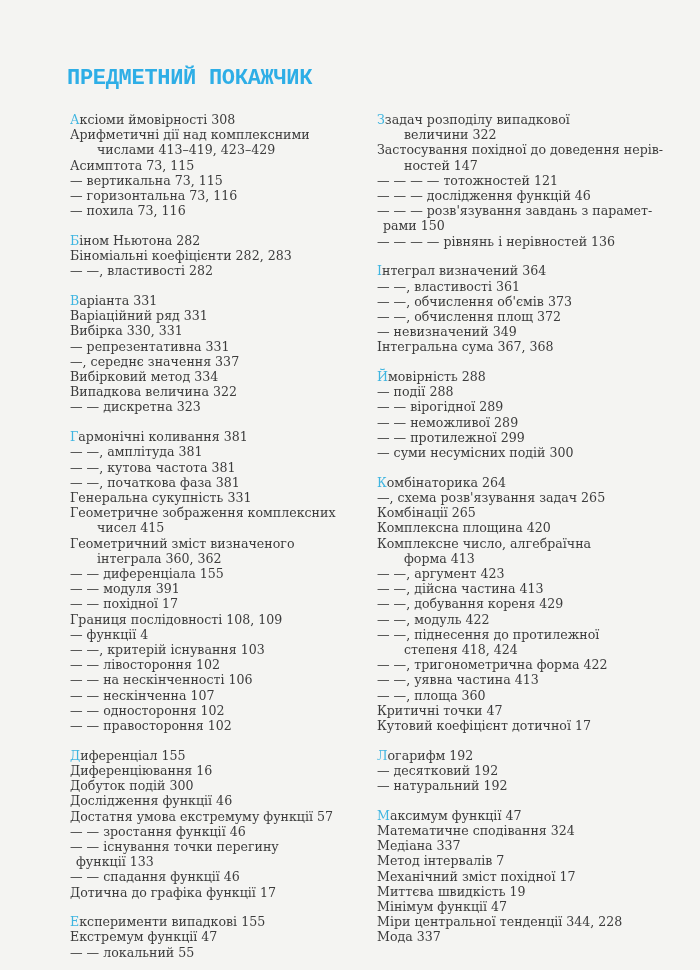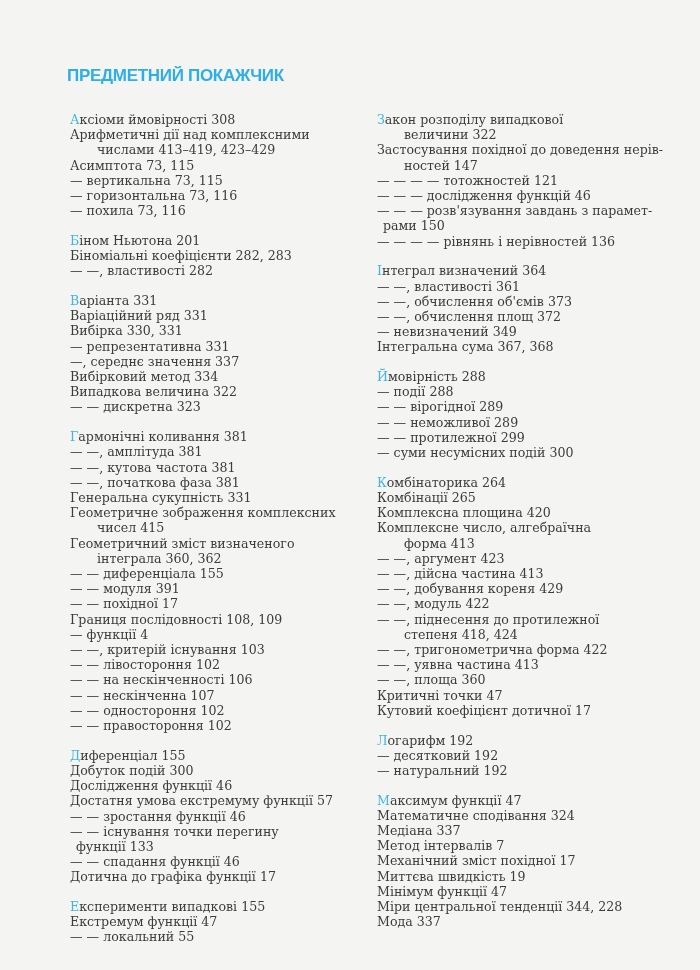--- a/index.html
+++ b/index.html
@@ -6,22 +6,22 @@
     body {
       width: 700px; height: 970px; overflow: hidden;
       background: #f4f4f2;
       font-family: "DejaVu Serif", "Liberation Serif", serif;
       color: #3a3a3a;
       position: relative;
     }
     .page { position: absolute; left: 0; top: 0; width: 700px; height: 970px; }
     .title {
       position: absolute; left: 67px; top: 66px;
-      font-family: Liberation Sans, sans-serif;
-      font-weight: bold; font-size: 17px; letter-spacing: -0.3px;
+      font-family: Liberation Mono, monospace;
+      font-weight: bold; font-size: 22px; letter-spacing: -0.3px;
       color: #2eaee6;
     }
     .col { position: absolute; top: 104px; margin-top: 8px; }
     .col.left { left: 70px; width: 300px; }
     .col.right { left: 377px; width: 300px; }
     .group { margin-bottom: 14.5px; }
     .entry {
       font-size: 12.6px; line-height: 15.2px;
       white-space: nowrap; color: #3c3c3c;
     }
@@ -37,21 +37,21 @@
   <div class="col left" id="col-left">
       <div class="group">
         <div class="entry"><span class="initial">А</span><span>ксіоми ймовірності 308</span></div>
         <div class="entry"><span>Арифметичні дії над комплексними</span><span class="cont">числами 413–419, 423–429</span></div>
         <div class="entry"><span>Асимптота 73, 115</span></div>
         <div class="entry"><span>— вертикальна 73, 115</span></div>
         <div class="entry"><span>— горизонтальна 73, 116</span></div>
         <div class="entry"><span>— похила 73, 116</span></div>
       </div>
       <div class="group">
-        <div class="entry"><span class="initial">Б</span><span>іном Ньютона 201</span></div>
+        <div class="entry"><span class="initial">Б</span><span>іном Ньютона 282</span></div>
         <div class="entry"><span>Біноміальні коефіцієнти 282, 283</span></div>
         <div class="entry"><span>— —, властивості 282</span></div>
       </div>
       <div class="group">
         <div class="entry"><span class="initial">В</span><span>аріанта 331</span></div>
         <div class="entry"><span>Варіаційний ряд 331</span></div>
         <div class="entry"><span>Вибірка 330, 331</span></div>
         <div class="entry"><span>— репрезентативна 331</span></div>
         <div class="entry"><span>—, середнє значення 337</span></div>
         <div class="entry"><span>Вибірковий метод 334</span></div>
@@ -73,37 +73,38 @@
         <div class="entry"><span>— функції 4</span></div>
         <div class="entry"><span>— —, критерій існування 103</span></div>
         <div class="entry"><span>— — лівостороння 102</span></div>
         <div class="entry"><span>— — на нескінченності 106</span></div>
         <div class="entry"><span>— — нескінченна 107</span></div>
         <div class="entry"><span>— — одностороння 102</span></div>
         <div class="entry"><span>— — правостороння 102</span></div>
       </div>
       <div class="group">
         <div class="entry"><span class="initial">Д</span><span>иференціал 155</span></div>
+        <div class="entry"><span>Диференціювання 16</span></div>
         <div class="entry"><span>Добуток подій 300</span></div>
         <div class="entry"><span>Дослідження функції 46</span></div>
         <div class="entry"><span>Достатня умова екстремуму функції 57</span></div>
         <div class="entry"><span>— — зростання функції 46</span></div>
         <div class="entry cont-small"><span>— — існування точки перегину</span><span class="cont">функції 133</span></div>
         <div class="entry"><span>— — спадання функції 46</span></div>
         <div class="entry"><span>Дотична до графіка функції 17</span></div>
       </div>
       <div class="group">
         <div class="entry"><span class="initial">Е</span><span>ксперименти випадкові 155</span></div>
         <div class="entry"><span>Екстремум функції 47</span></div>
         <div class="entry"><span>— — локальний 55</span></div>
       </div>
     </div>
   <div class="col right" id="col-right">
       <div class="group">
-        <div class="entry"><span class="initial">З</span><span>акон розподілу випадкової</span><span class="cont">величини 322</span></div>
+        <div class="entry"><span class="initial">З</span><span>задач розподілу випадкової</span><span class="cont">величини 322</span></div>
         <div class="entry"><span>Застосування похідної до доведення нерів-</span><span class="cont">ностей 147</span></div>
         <div class="entry"><span>— — — — тотожностей 121</span></div>
         <div class="entry"><span>— — — дослідження функцій 46</span></div>
         <div class="entry cont-small"><span>— — — розв'язування завдань з парамет-</span><span class="cont">рами 150</span></div>
         <div class="entry"><span>— — — — рівнянь і нерівностей 136</span></div>
       </div>
       <div class="group">
         <div class="entry"><span class="initial">І</span><span>нтеграл визначений 364</span></div>
         <div class="entry"><span>— —, властивості 361</span></div>
         <div class="entry"><span>— —, обчислення об'ємів 373</span></div>
@@ -114,20 +115,21 @@
       <div class="group">
         <div class="entry"><span class="initial">Й</span><span>мовірність 288</span></div>
         <div class="entry"><span>— події 288</span></div>
         <div class="entry"><span>— — вірогідної 289</span></div>
         <div class="entry"><span>— — неможливої 289</span></div>
         <div class="entry"><span>— — протилежної 299</span></div>
         <div class="entry"><span>— суми несумісних подій 300</span></div>
       </div>
       <div class="group">
         <div class="entry"><span class="initial">К</span><span>омбінаторика 264</span></div>
+        <div class="entry"><span>—, схема розв'язування задач 265</span></div>
         <div class="entry"><span>Комбінації 265</span></div>
         <div class="entry"><span>Комплексна площина 420</span></div>
         <div class="entry"><span>Комплексне число, алгебраїчна</span><span class="cont">форма 413</span></div>
         <div class="entry"><span>— —, аргумент 423</span></div>
         <div class="entry"><span>— —, дійсна частина 413</span></div>
         <div class="entry"><span>— —, добування кореня 429</span></div>
         <div class="entry"><span>— —, модуль 422</span></div>
         <div class="entry"><span>— —, піднесення до протилежної</span><span class="cont">степеня 418, 424</span></div>
         <div class="entry"><span>— —, тригонометрична форма 422</span></div>
         <div class="entry"><span>— —, уявна частина 413</span></div>

